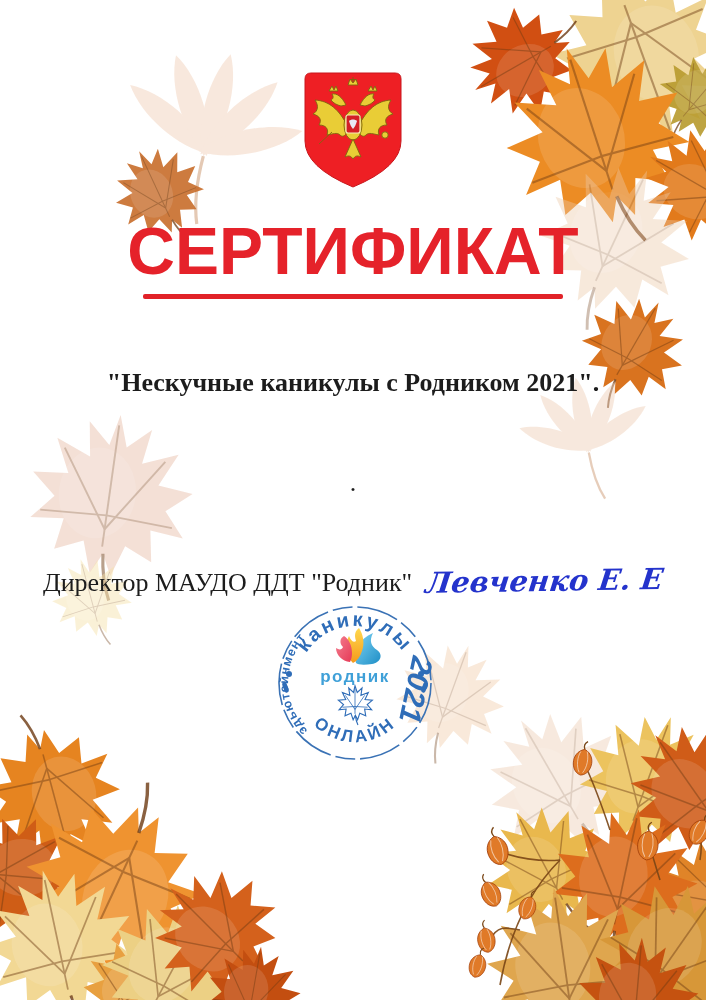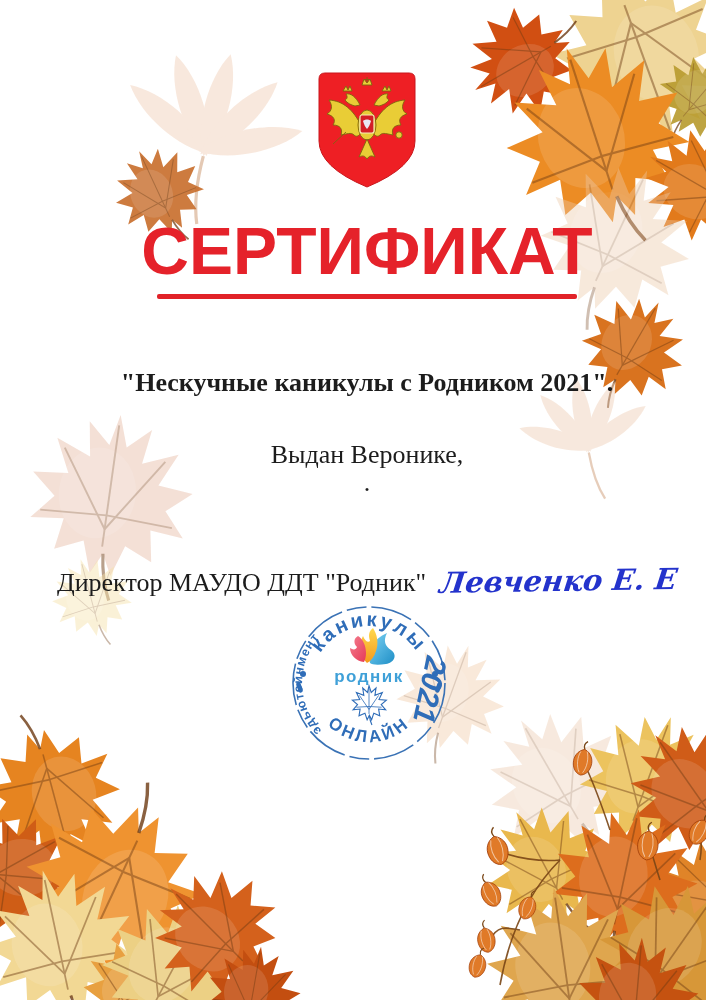--- a/index.html
+++ b/index.html
@@ -2,21 +2,21 @@
 <html><head>
 <meta charset="utf-8">
 <style>
   html,body{margin:0;padding:0;background:#888;}
   .page{
     position:relative;width:706px;height:1000px;margin:0 auto;
     background:#ffffff;overflow:hidden;
     font-family:"Liberation Serif", serif;color:#1c1c1c;
   }
   .deco{position:absolute;inset:0;pointer-events:none;z-index:0;}
-  .content{position:absolute;inset:0;z-index:1;margin-left:14px;}
+  .content{position:absolute;inset:0;z-index:1;}
   .abs{position:absolute;left:0;width:706px;text-align:center;}
   .emblem{position:absolute;left:299px;top:69px;width:108px;height:122px;}
   .title{
     top:218px;font-family:"Liberation Sans", sans-serif;font-weight:bold;
     font-size:66px;letter-spacing:0px;color:#e5222a;line-height:1;
   }
   .title-underline{
     position:absolute;left:143px;top:294px;width:420px;height:5px;
     background:#e12228;border-radius:2px;
   }
@@ -144,21 +144,20 @@
         <circle cx="86" cy="66" r="3.2"></circle>
       </g>
       <rect x="47" y="46" width="14" height="18" rx="2" fill="#d31f26" stroke="#f5e9b8" stroke-width="1.2"></rect>
       <path d="M50,52 c2,-2 6,-2 8,0 c-1,3 -2,6 -4,8 c-2,-2 -3,-5 -4,-8 z" fill="#e8e8f4"></path>
     </svg>
 
     <div class="abs title">СЕРТИФИКАТ</div>
     <div class="title-underline"></div>
 
     <div class="abs campaign">"Нескучные каникулы с Родником 2021".</div>
-    <div class="abs issued">Выдан Веронике,</div>
     <div class="abs dotline">.</div>
 
     <div class="abs director">
       <span>Директор МАУДО ДДТ "Родник"</span><span class="signature">Левченко Е. Е</span>
     </div>
 
     <svg class="stamp" viewBox="0 0 164 164" aria-hidden="true">
       <defs>
         <path id="arcTop" d="M25,82 A57,57 0 0 1 139,82" fill="none"></path>
         <path id="arcLeft" d="M40.8,134.8 A67,67 0 0 1 72.7,15.7" fill="none"></path>

